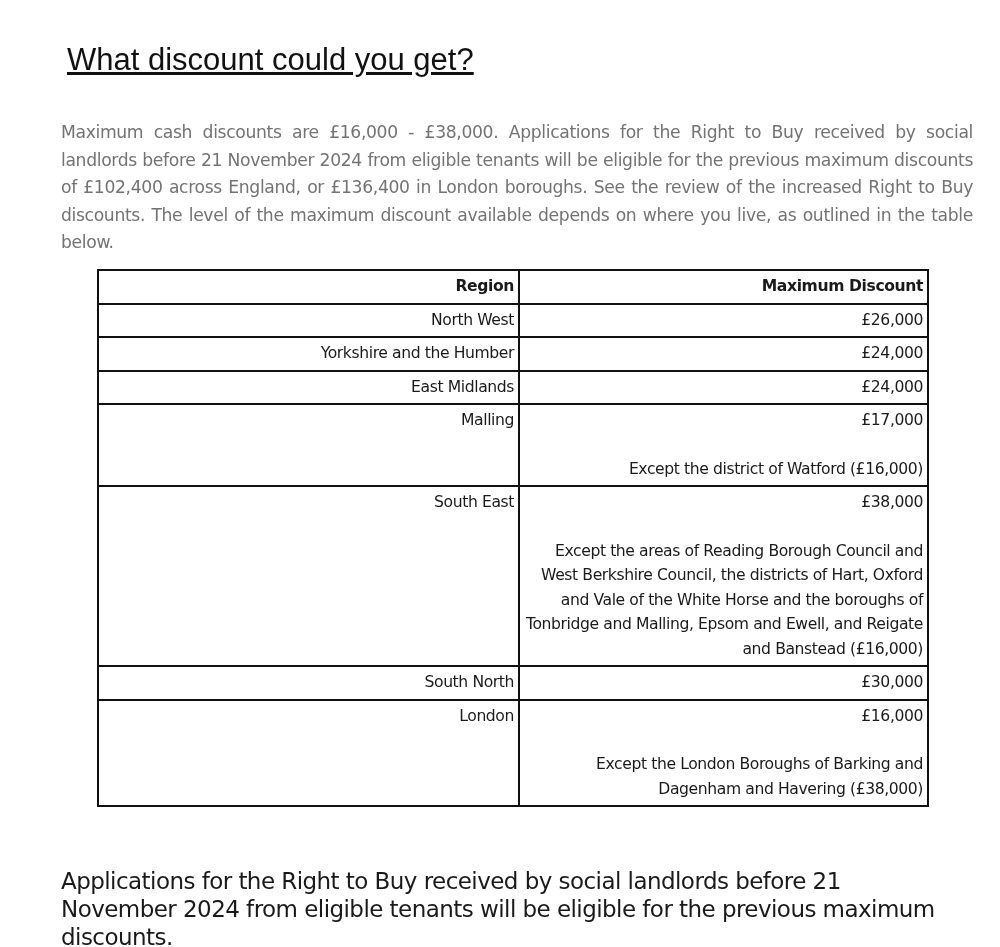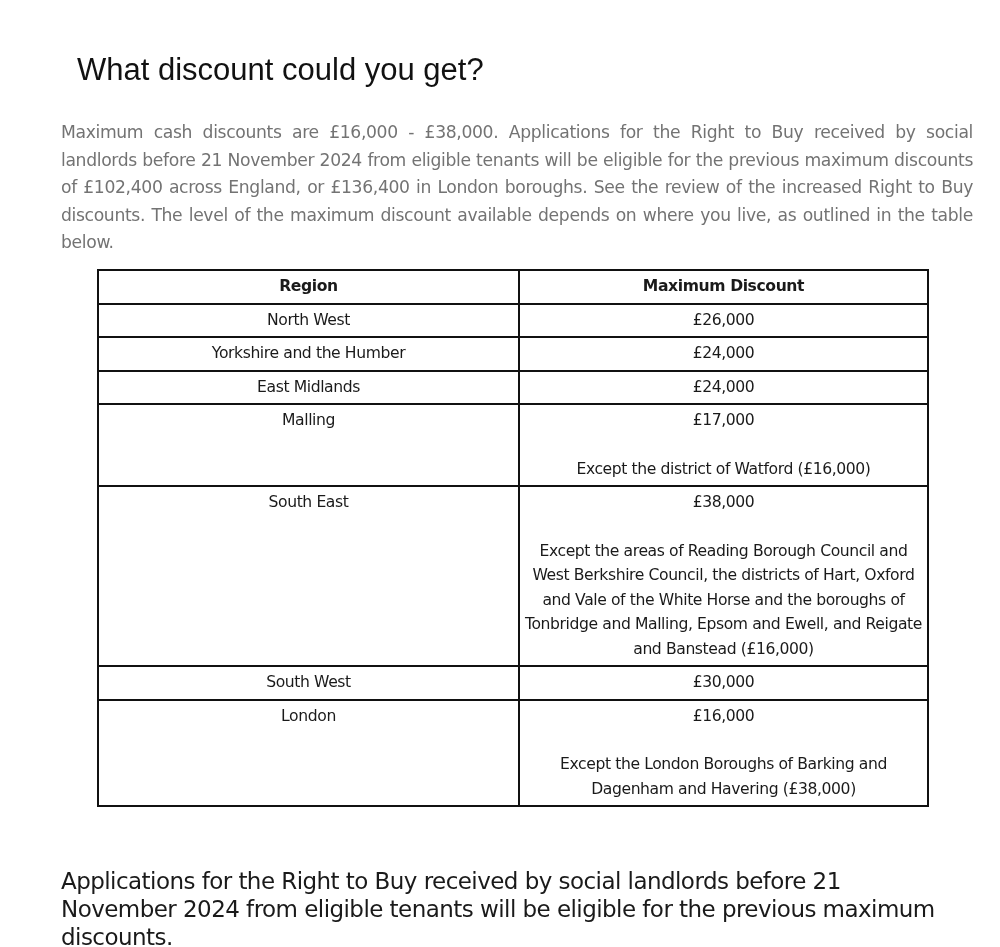--- a/index.html
+++ b/index.html
@@ -4,36 +4,36 @@
   <style>
     html, body { margin: 0; padding: 0; background: #ffffff; }
     body {
       width: 1000px; height: 947px; position: relative; overflow: hidden;
       color: #1a1a1a;
     }
     .title {
       position: absolute; left: 61px; top: 36px;
       font-family: "Liberation Sans", sans-serif;
       font-size: 31px; font-weight: normal; color: #111;
-      margin: 16px; letter-spacing: 0px;
+      margin: 6px; letter-spacing: 0px; text-decoration: underline;
     }
     .intro {
       position: absolute; left: 61px; top: 119px; width: 912px;
       font-family: "DejaVu Sans", sans-serif;
       font-size: 17.2px; line-height: 27.5px; text-align: justify;
       margin: 0; color: #737373; letter-spacing: -0.35px; word-spacing: 0px;
     }
     table.discounts {
       position: absolute; left: 97px; top: 269px;
       width: 832px; border-collapse: collapse;
       font-family: "DejaVu Sans", sans-serif; font-size: 15.6px;
       letter-spacing: -0.4px; color: #1a1a1a;
     }
     table.discounts th, table.discounts td {
-      border: 2px solid #111; text-align: center; vertical-align: top;
+      border: 2px solid #111; text-align: right; vertical-align: top;
       padding: 3px 4px 4px 4px; line-height: 24.5px;
     }
     table.discounts th { font-weight: bold; height: 23px; }
     table.discounts td.region { width: 411px; }
     table.discounts tr.simple td { height: 23px; }
     .exc { display: block; margin-top: 24px; }
     .outro {
       position: absolute; left: 61px; top: 867px; width: 880px;
       font-family: "DejaVu Sans", sans-serif; font-size: 23px;
       line-height: 28px; margin: 0; color: #1a1a1a; letter-spacing: -0.55px;
@@ -74,21 +74,21 @@
       </td>
     </tr>
     <tr>
       <td class="region">South East</td>
       <td>
         <span>£38,000</span>
         <span class="exc">Except the areas of Reading Borough Council and West Berkshire Council, the districts of Hart, Oxford and Vale of the White Horse and the boroughs of Tonbridge and Malling, Epsom and Ewell, and Reigate and Banstead (£16,000)</span>
       </td>
     </tr>
     <tr class="simple">
-      <td class="region">South West</td>
+      <td class="region">South North</td>
       <td>£30,000</td>
     </tr>
     <tr>
       <td class="region">London</td>
       <td>
         <span>£16,000</span>
         <span class="exc">Except the London Boroughs of Barking and Dagenham and Havering (£38,000)</span>
       </td>
     </tr>
   </tbody>

